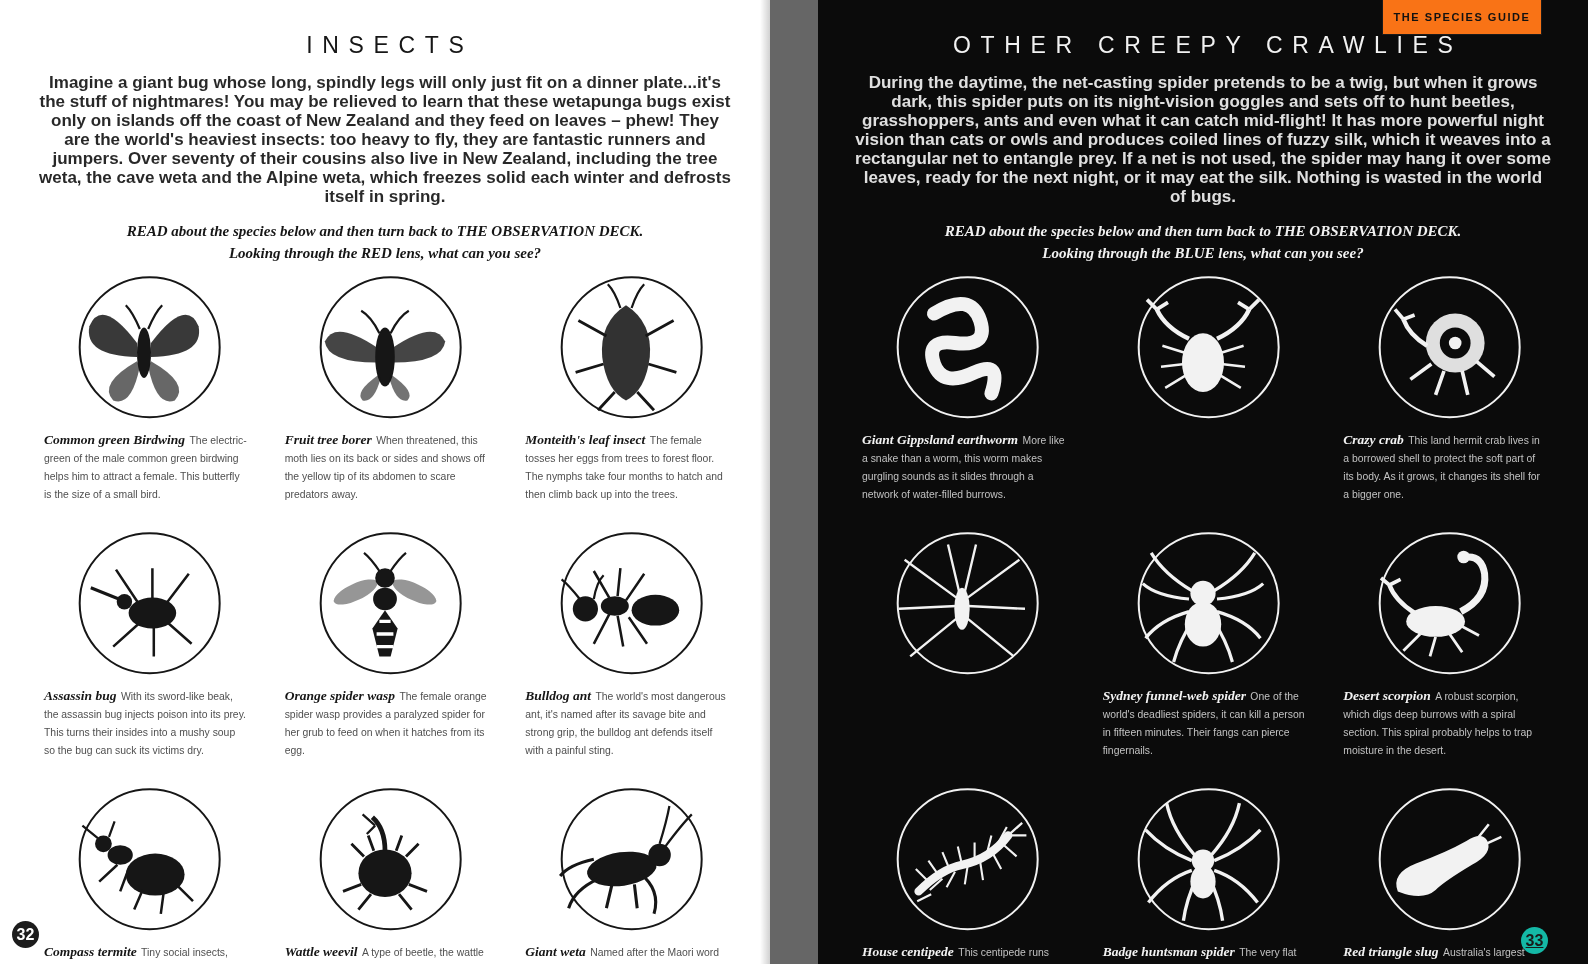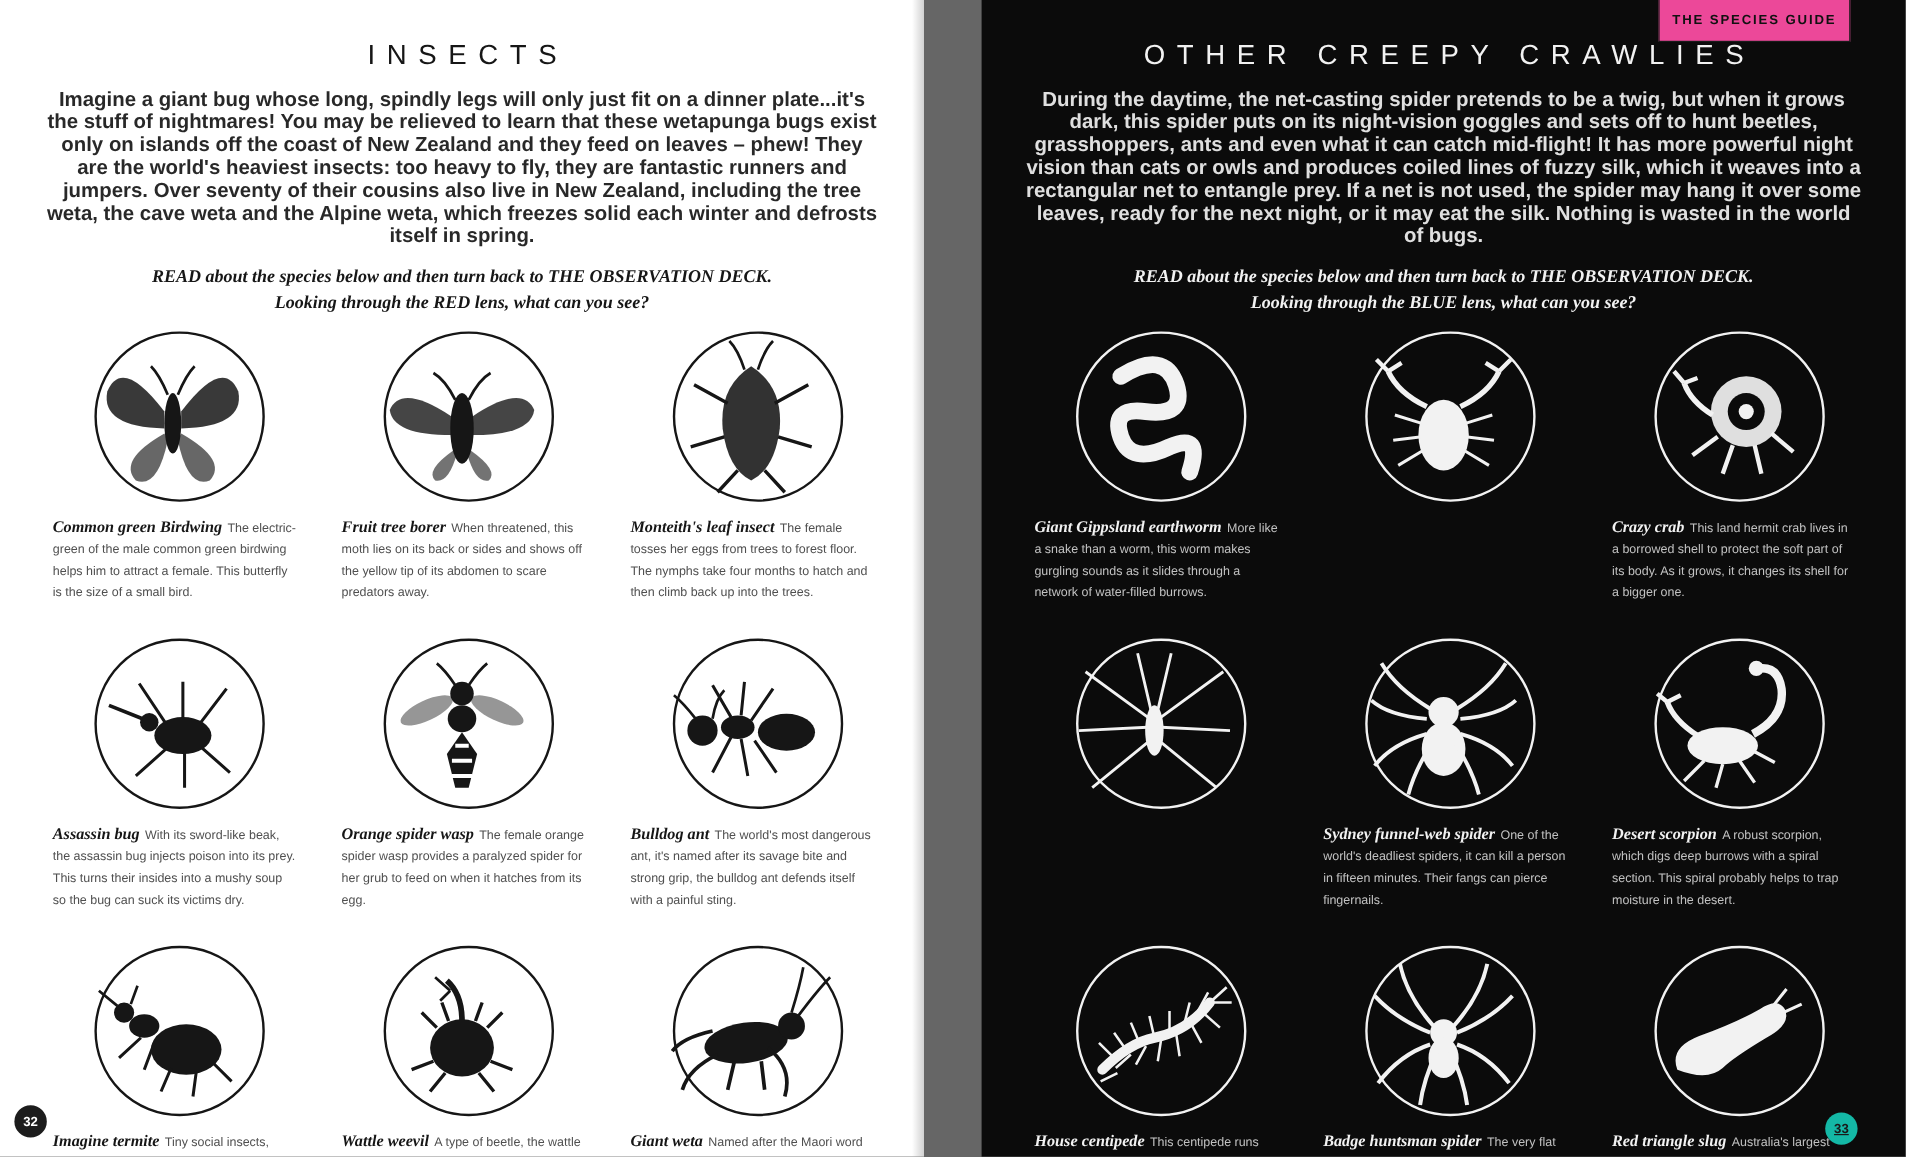--- a/index.html
+++ b/index.html
@@ -21,26 +21,26 @@
   .cell{margin:0;display:flex;flex-direction:column;align-items:flex-start;}
   .art{position:relative;width:100%;height:152px;display:flex;align-items:center;justify-content:center;}
   .bug{width:150px;height:140px;color:var(--ink);}
   .lens-ring{position:absolute;width:138px;height:138px;border:2.5px solid var(--ink);
       border-radius:50%;left:50%;top:50%;transform:translate(-46%,-52%);}
   .caption{padding:4px 6px 0 8px;min-height:76px;}
   .sp-name{font-family:"Liberation Serif",serif;font-style:italic;font-weight:700;
       font-size:13.5px;color:var(--ink);}
   .sp-desc{font-size:10.4px;line-height:14px;color:var(--desc);}
 
-  .species-tab{position:absolute;top:0;right:46px;width:158px;height:34px;background:#ec4899;
+  .species-tab{position:absolute;top:0;right:46px;width:158px;height:34px;background:#f97316;
       border:1px solid #1a1a1a;border-top:none;display:flex;align-items:center;justify-content:center;
       font-size:11px;font-weight:700;letter-spacing:.14em;color:#111;}
 
   .page-num{position:absolute;width:27px;height:27px;border-radius:50%;display:flex;
-      align-items:center;justify-content:center;font-size:11px;font-weight:700;}
+      align-items:center;justify-content:center;font-size:16px;font-weight:700;}
   .page-num.pn-left{left:12px;bottom:16px;background:#1c1c1c;color:#fff;}
   .page-num.pn-right{right:40px;bottom:10px;background:#14b8a6;color:#191919;text-decoration:underline;}
 </style>
 </head>
 <body>
 
 <div class="spread">
 
   <section class="page left">
     <h1 class="page-title">INSECTS</h1>
@@ -133,21 +133,21 @@
           <div class="art">
             <svg class="bug" viewBox="0 0 100 100">
               <ellipse cx="58" cy="59" rx="21" ry="15" fill="currentColor"></ellipse>
               <ellipse cx="33" cy="45" rx="9" ry="7" fill="currentColor"></ellipse>
               <circle cx="21" cy="37" r="6" fill="currentColor"></circle>
               <path d="M17 33 L6 24 M25 32 L29 21" stroke="currentColor" stroke-width="1.6" fill="none"></path>
               <path d="M31 52 L18 64 M39 55 L33 71 M49 70 L43 84 M64 72 L62 87 M74 67 L85 78" stroke="currentColor" stroke-width="1.8" fill="none"></path>
             </svg>
             <div class="lens-ring"></div>
           </div>
-          <figcaption class="caption"><span class="sp-name">Imagine termite</span> <span class="sp-desc">Tiny social insects, termites build huge nest mounds that house up to a million of them, and face North-South like a compass.</span></figcaption>
+          <figcaption class="caption"><span class="sp-name">Compass termite</span> <span class="sp-desc">Tiny social insects, termites build huge nest mounds that house up to a million of them, and face North-South like a compass.</span></figcaption>
         </figure>
         <figure class="cell">
           <div class="art">
             <svg class="bug" viewBox="0 0 100 100">
               <ellipse cx="50" cy="58" rx="19" ry="17" fill="currentColor"></ellipse>
               <path d="M50 42 Q50 26 41 18" stroke="currentColor" stroke-width="3.4" fill="none"></path>
               <path d="M43 24 L34 16 M43 24 L37 30" stroke="currentColor" stroke-width="1.6" fill="none"></path>
               <path d="M35 46 L26 37 M42 42 L38 31 M58 42 L62 31 M65 46 L74 37 M33 66 L20 71 M40 73 L31 84 M60 73 L69 84 M67 66 L80 71" stroke="currentColor" stroke-width="2" fill="none"></path>
             </svg>
             <div class="lens-ring"></div>

